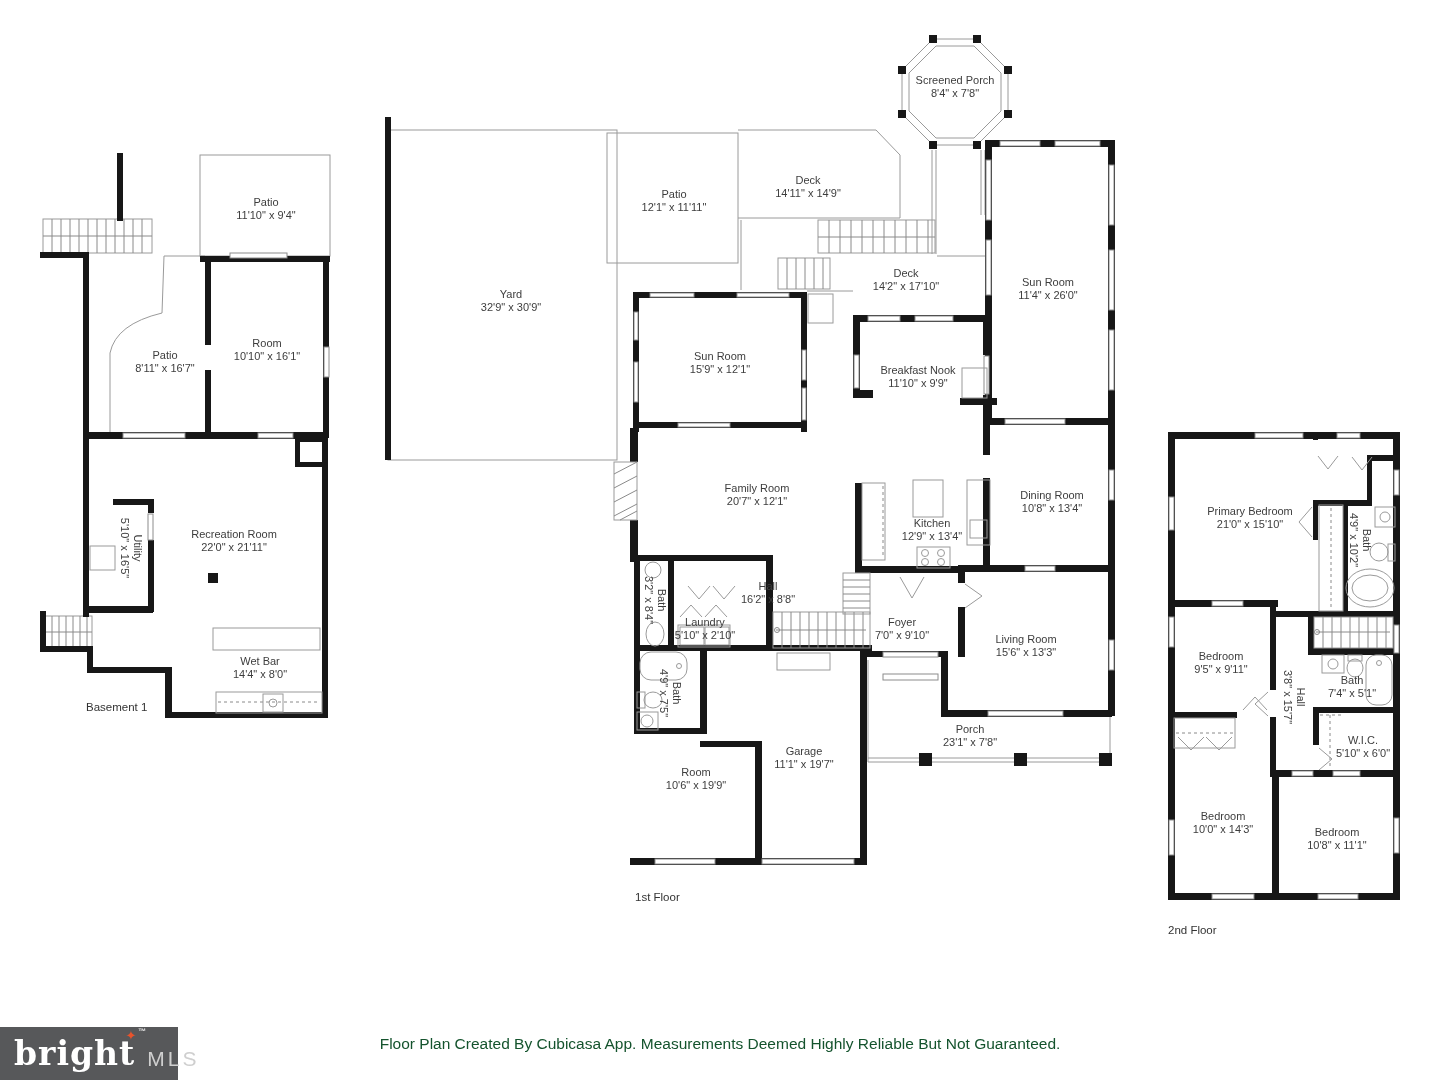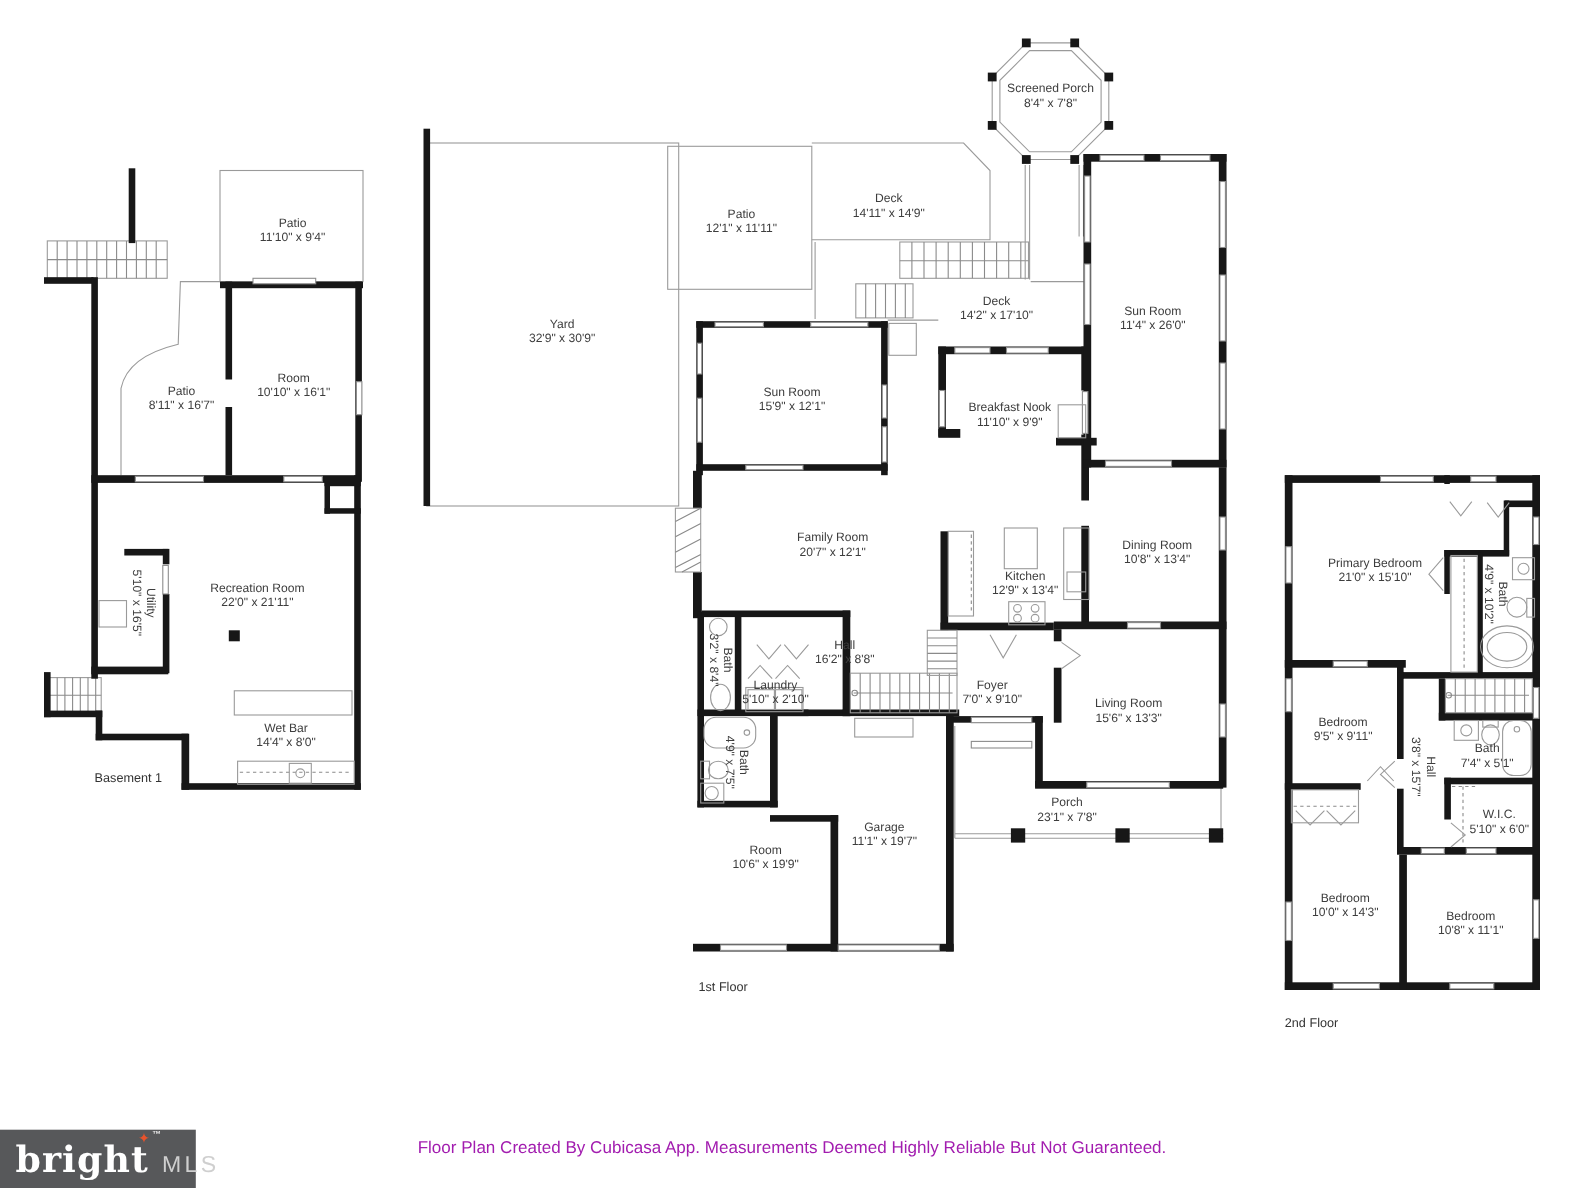--- a/index.html
+++ b/index.html
@@ -17,21 +17,21 @@
   
   #logo{position:absolute;left:0;top:1027px;width:178px;height:53px;background:#57585a;
         display:flex;align-items:center;padding-left:14px;box-sizing:border-box;}
   .brand{color:#fff;font-family:"DejaVu Serif",serif;font-weight:bold;font-size:33px;
          letter-spacing:1px;line-height:1;position:relative;}
   .brand .star{position:absolute;top:-8px;right:-2px;color:#e8532c;font-size:13px;font-weight:normal;}
   .brand .tm{position:absolute;top:-9px;right:-12px;color:#e9e9e9;font-size:8px;font-family:"Liberation Sans",sans-serif;}
   .mls{color:#cfcfcf;font-size:21px;letter-spacing:3px;margin-left:12px;margin-top:10px;
        font-family:"Liberation Sans",sans-serif;text-align:right;}
   #disclaimer{position:absolute;left:0;top:1035px;width:100%;text-align:center;
-        font-size:15.5px;color:#a21caf;font-family:"Liberation Sans",sans-serif;}
+        font-size:15.5px;color:#14532d;font-family:"Liberation Sans",sans-serif;}
 </style>
 </head>
 <body>
 
 <div id="page">
 <svg width="1440" height="1080" viewBox="0 0 1440 1080">
 
   <g>
 
     <g>

